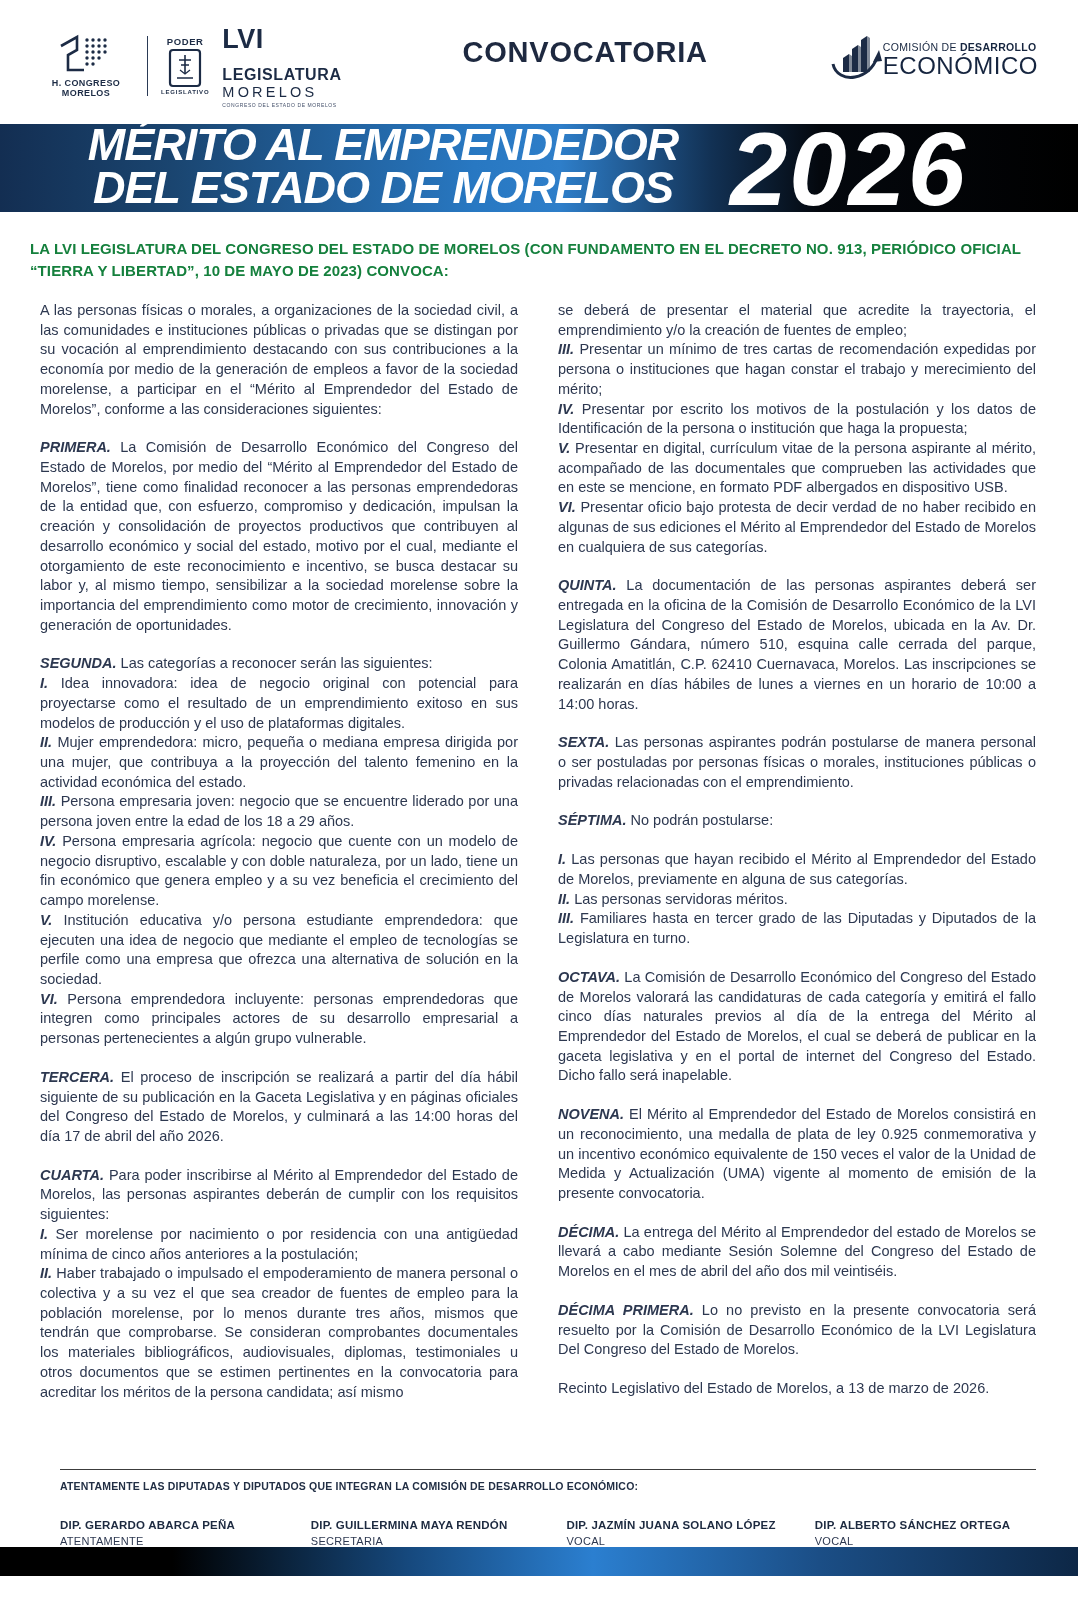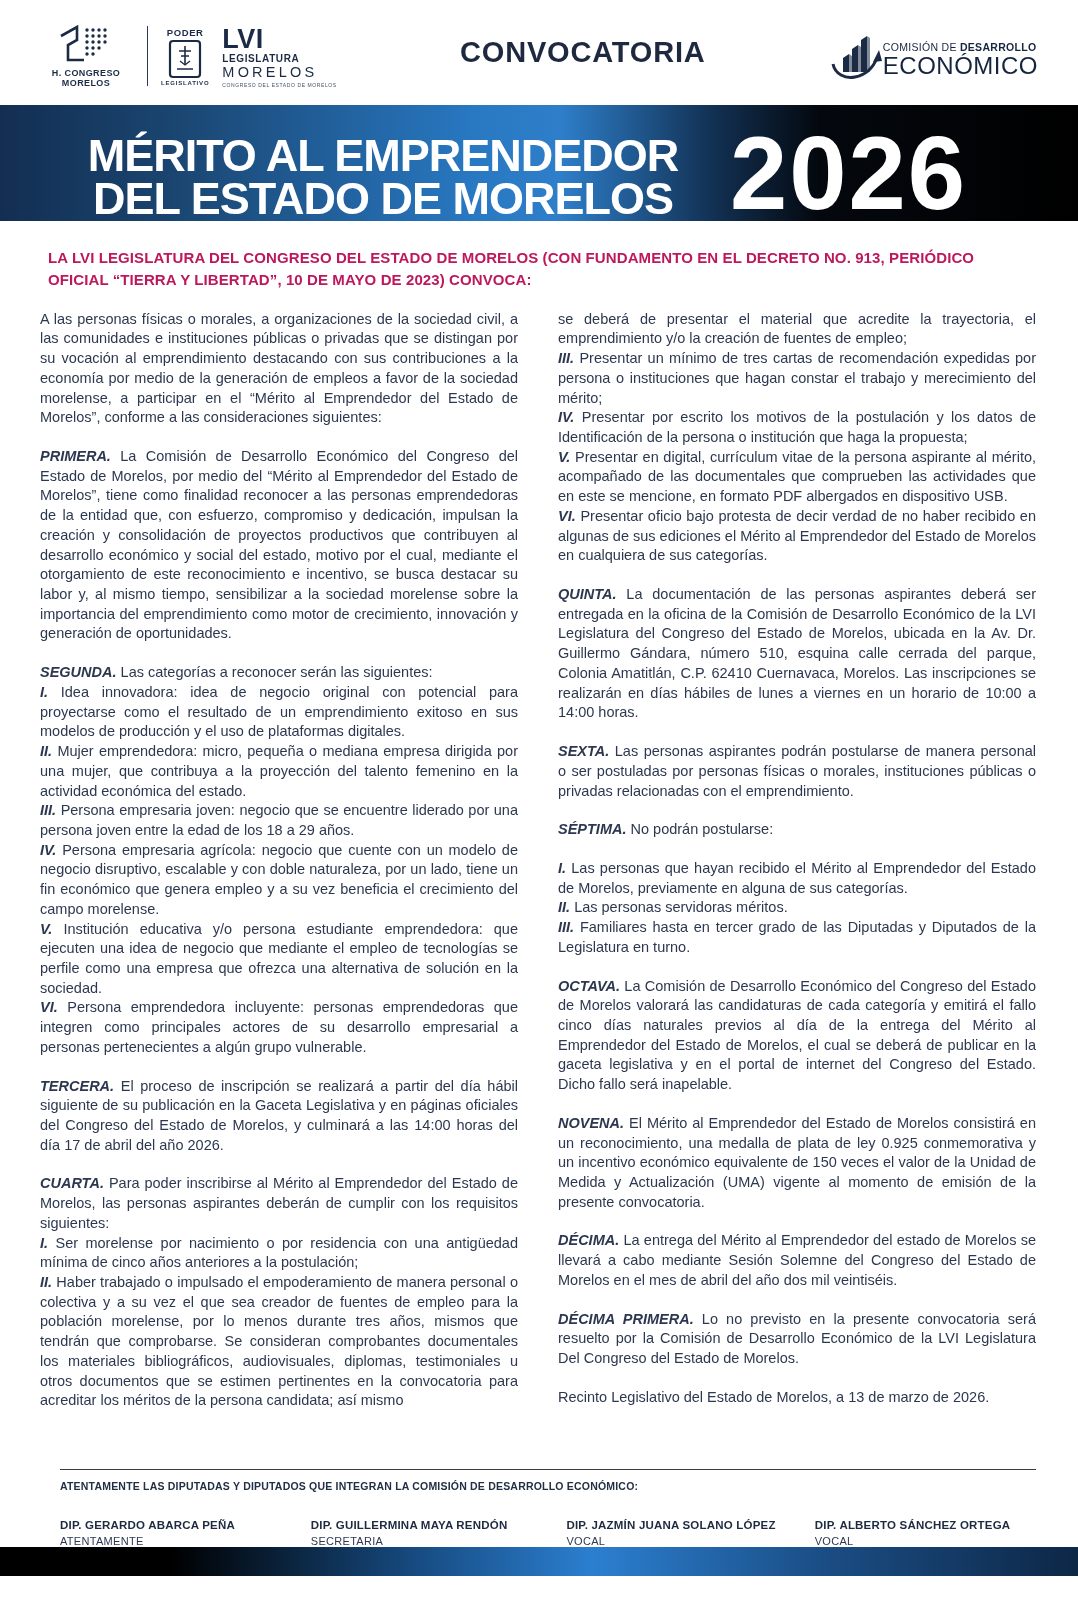--- a/index.html
+++ b/index.html
@@ -17,39 +17,40 @@
   .congress-logo{ text-align:center; width:96px; }
   .congress-logo svg{ display:block; margin:0 auto; }
   .congress-text{ font-size:9px; font-weight:bold; letter-spacing:.4px; color:#1c2b45; line-height:1.15; margin-top:2px; }
   .vdiv{ width:1px; height:60px; background:#2a3a55; }
   .shield-logo{ text-align:center; color:#1c2b45; }
   .shield-top{ font-size:9.5px; font-weight:bold; letter-spacing:.6px; }
   .shield-logo svg{ display:block; margin:1px auto; }
   .shield-bottom{ font-size:6px; font-weight:bold; letter-spacing:.8px; }
   .lvi-block{ color:#1c2b45; padding-top:4px; }
   .lvi-big{ font-size:27px; font-weight:bold; line-height:.85; letter-spacing:.5px; }
-  .lvi-l1{ font-size:10px; font-weight:bold; letter-spacing:.6px; margin-top:2px; }
+  .lvi-l1{ font-size:16px; font-weight:bold; letter-spacing:.6px; margin-top:15px; }
   .lvi-l2{ font-size:14.5px; font-weight:normal; letter-spacing:3.2px; }
   .lvi-tag{ font-size:5px; letter-spacing:.6px; color:#44506a; margin-top:2px; }
   .hdr-title{ flex:1 1 auto; text-align:center; font-size:29px; font-weight:bold; letter-spacing:.8px; color:#1e2940; margin-top:12px; }
   .hdr-right{ display:flex; align-items:center; gap:0; margin-top:10px; }
   .comm-text{ color:#16253f; }
   .comm-l1{ font-size:10.5px; letter-spacing:.3px; }
   .comm-l1 .b{ font-weight:bold; }
   .comm-l2{ font-size:24px; font-weight:normal; letter-spacing:.5px; line-height:1; margin-top:1px; }
   
   .banner{
-    height:116px; margin-top:10px; display:flex; align-items:flex-end;
+    height:88px; margin-top:10px; display:flex; align-items:flex-start;
     background:linear-gradient(90deg,#132e52 0%,#1a4570 16%,#2878c2 44%,#2e7ec9 52%,#123154 66%,#04080e 76%,#000 100%);
     color:#fff;
+    font-style:italic;
   }
   .banner-title{ width:650px; margin-left:58px; text-align:center; font-weight:bold; font-size:45px; line-height:.95; letter-spacing:-1px; }
   .banner-year{ font-size:103px; font-weight:bold; line-height:.9; margin-left:22px; letter-spacing:2px; }
   
-  .intro{ margin:26px 42px 0 48px; font-size:15px; font-weight:bold; line-height:1.5; letter-spacing:.1px; color:#be185d; }
+  .intro{ margin:26px 42px 0 30px; font-size:15px; font-weight:bold; line-height:1.5; letter-spacing:.1px; color:#15803d; }
   
   .cols{
     margin:18px 42px 0 40px; flex:1 1 auto; overflow:hidden;
     display:grid; grid-template-columns:1fr 1fr; column-gap:40px;
     font-size:14.5px; line-height:1.36; text-align:justify; color:#2d3850;
   }
   .section{ margin-bottom:19px; }
   .para{ margin:0; }
   .lead{ font-style:italic; font-weight:bold; }
   

